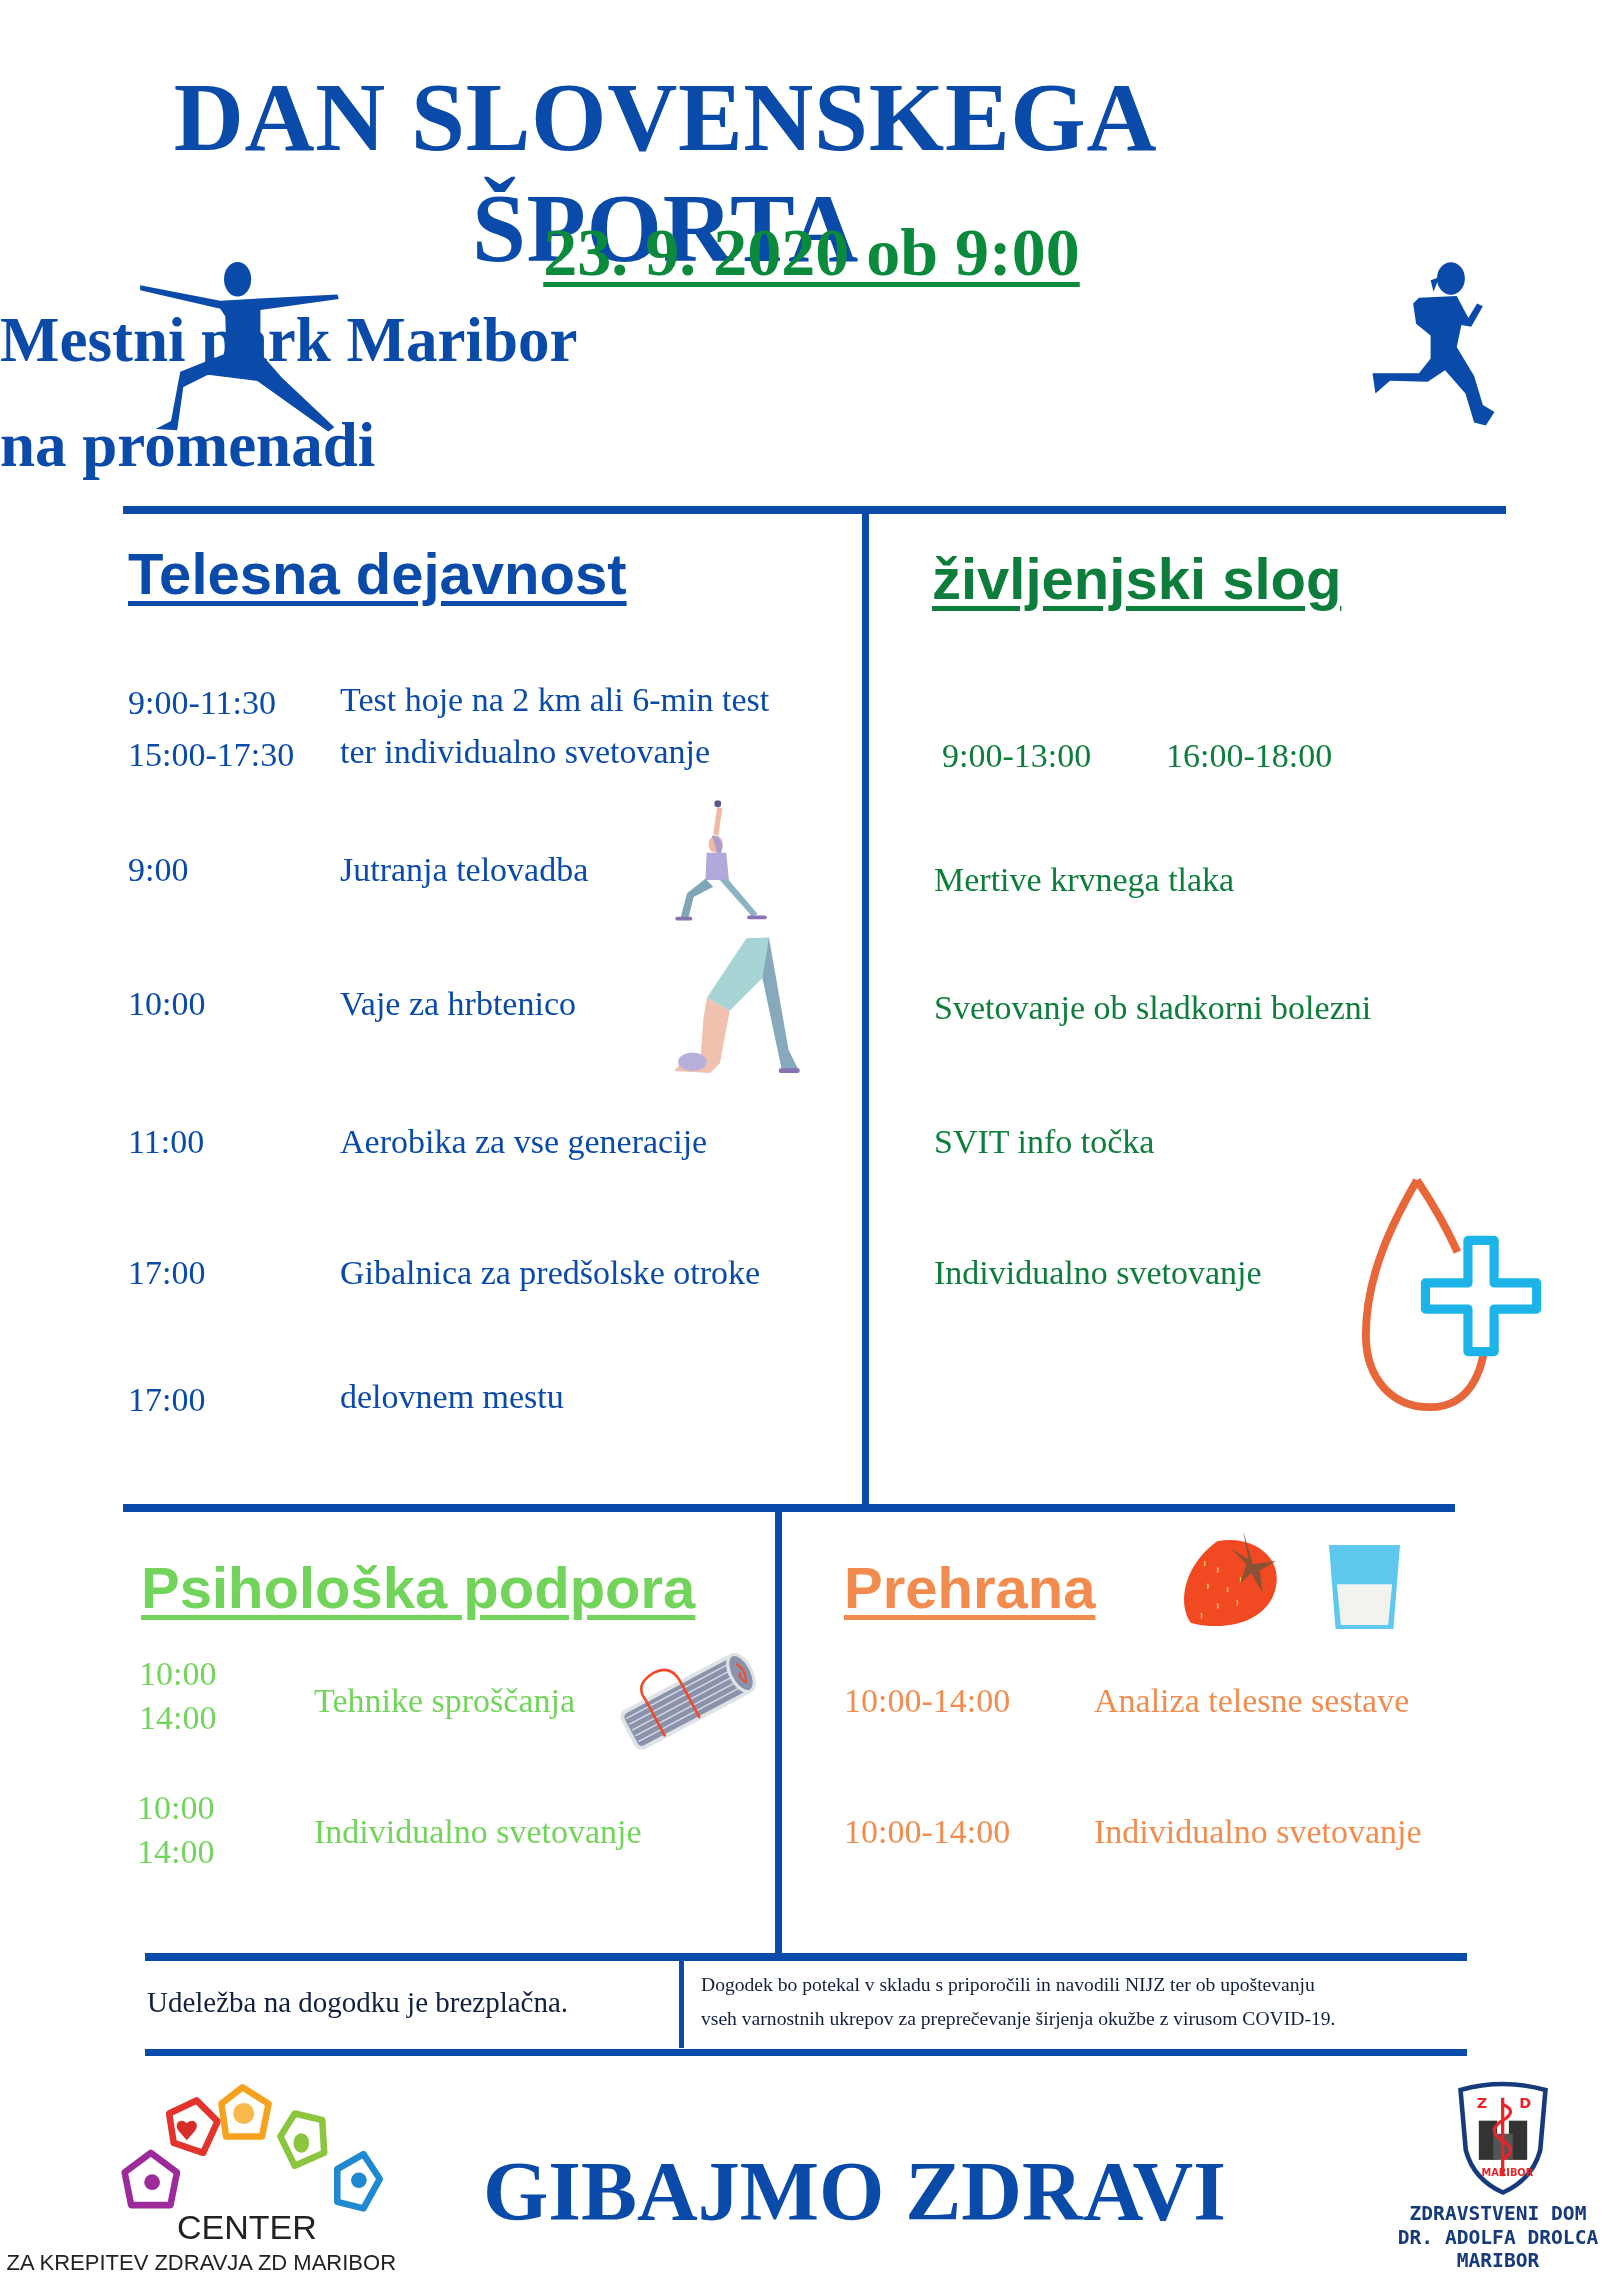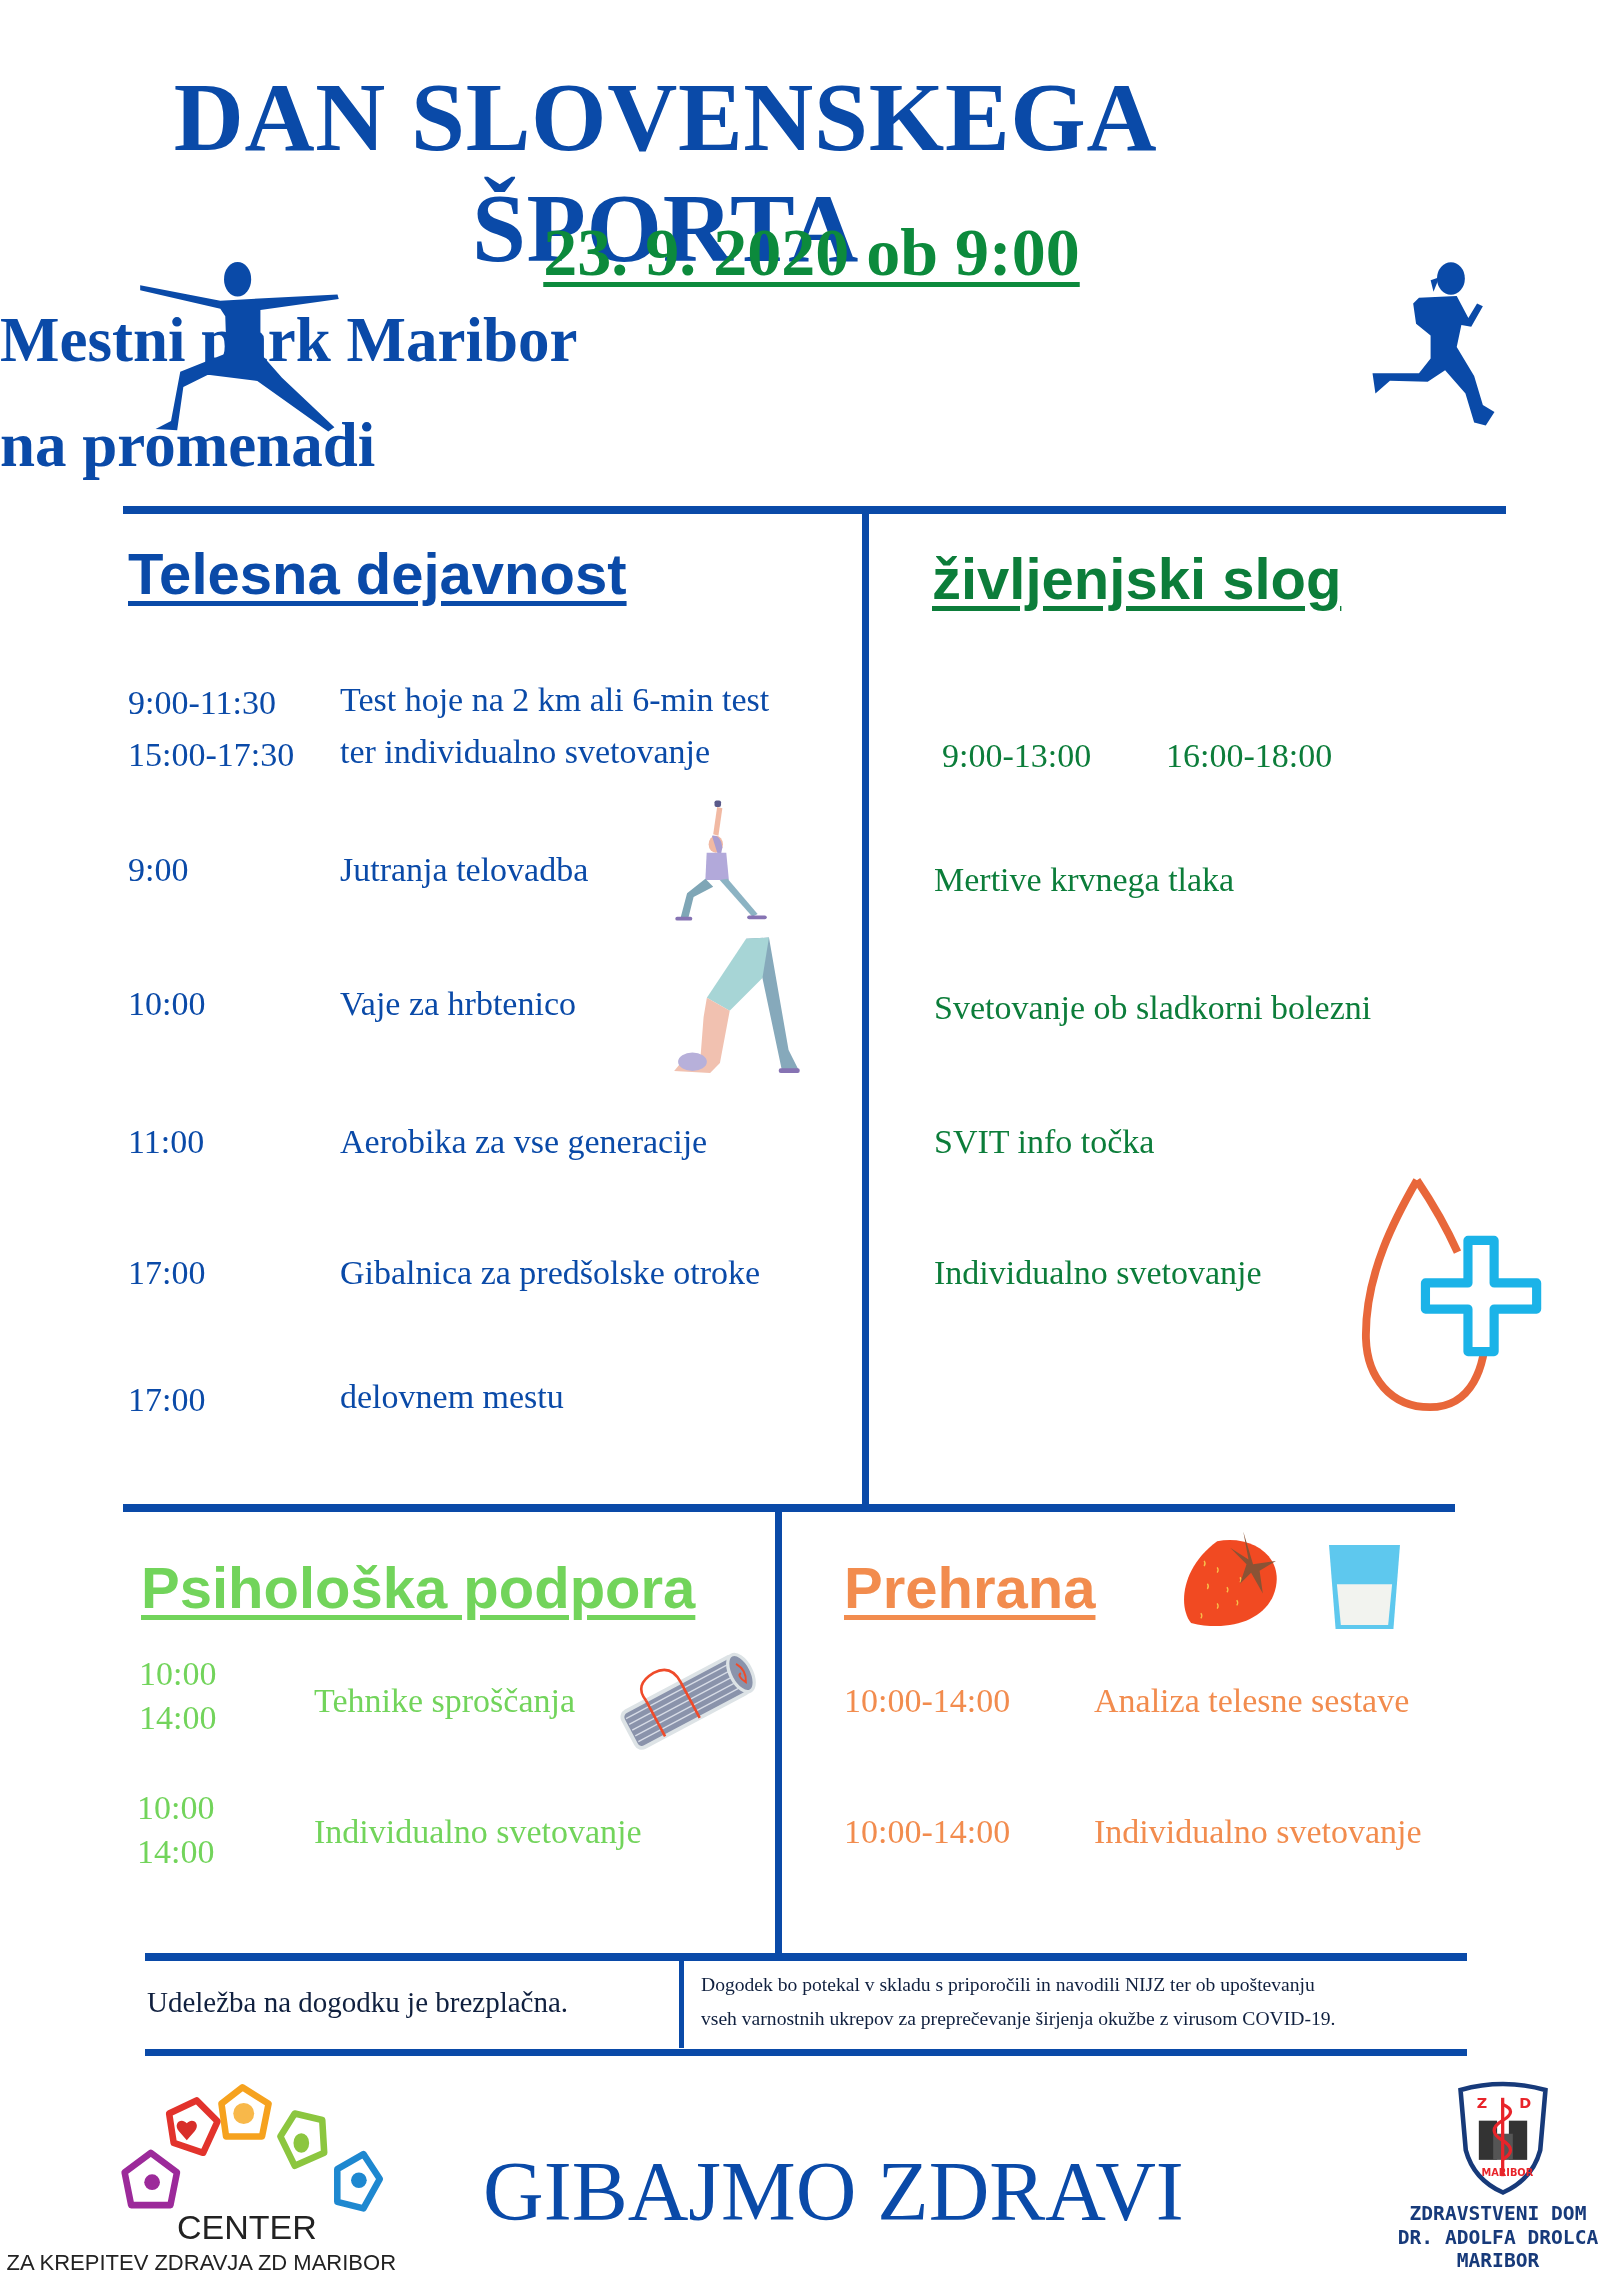--- a/index.html
+++ b/index.html
@@ -10,21 +10,21 @@
   .date span { text-decoration:underline; text-decoration-thickness:5.2px; text-underline-offset:6.5px; }
   .venue { left:0; width:1579px; text-align:left; font-family:"Liberation Serif", serif; font-weight:bold; font-size:63px; color:#0a4aa8; }
   .rule { background:#0a4aa8; }
   .sec-head { font-family:"Liberation Sans", sans-serif; font-weight:bold; text-decoration:underline; text-decoration-thickness:4.6px; text-underline-offset:6.5px; }
   .row-time, .row-label { font-family:"Liberation Serif", serif; font-size:34px; line-height:52px; }
   .blue { color:#0a4aa8; }
   .green { color:#0c7d3a; }
   .lgreen { color:#72d45b; }
   .orange { color:#f28c4e; }
   .note { font-family:"Liberation Serif", serif; color:#10203f; }
-  .gibajmo { font-family:"Liberation Serif", serif; font-weight:normal; font-size:84px; color:#0a4aa8; }
+  .gibajmo { font-family:"Liberation Serif", serif; font-weight:bold; font-size:84px; color:#0a4aa8; }
   .logo-text { font-family:"Liberation Sans", sans-serif; color:#222; }
   .zd-text { font-family:"DejaVu Sans Mono", monospace; font-weight:bold; color:#173a7a; text-align:center; }
 </style>
 </head>
 <body>
 
 <div class="abs title">DAN SLOVENSKEGA ŠPORTA</div>
 
 <div class="abs date"><span>23. 9. 2020 ob 9:00</span></div>
 <div class="abs venue" style="top:304px;">Mestni park Maribor</div>

